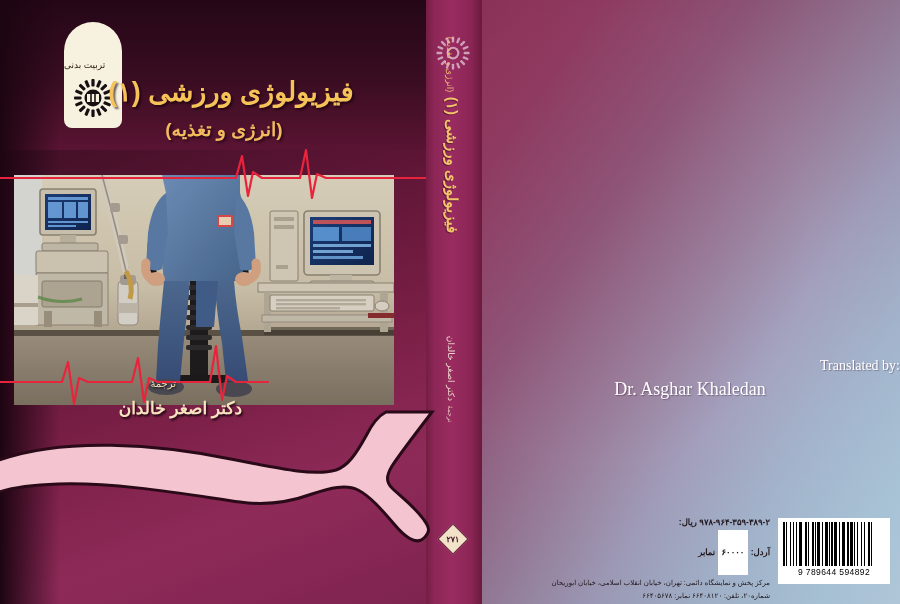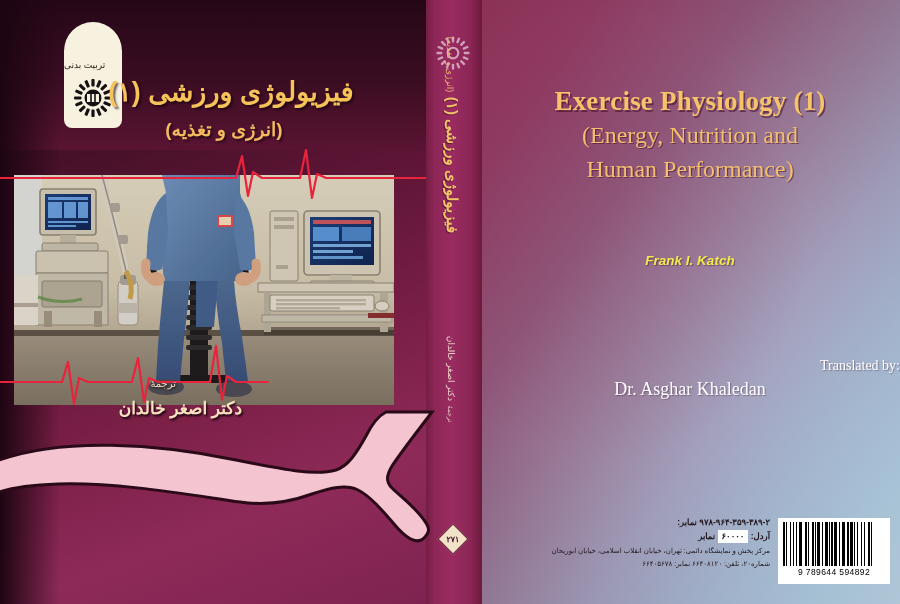--- a/index.html
+++ b/index.html
@@ -97,21 +97,21 @@
     direction: rtl;
     text-align: right;
     color: #20161c;
     font-size: 8px;
     line-height: 1.5;
   }
   .pub-isbn { font-size: 8.5px; font-weight: 700; letter-spacing: 0.2px; }
   .pub-price-row { font-size: 8.5px; font-weight: 700; margin-top: 1px; }
   .pub-price-val {
     background: #ffffff;
-    padding: 0 4px;
+    padding: 16px 4px;
     display: inline-block;
     color: #1a1016;
   }
   .pub-addr { font-size: 7px; margin-top: 2px; line-height: 1.6; }
 
   
   .barcode-box {
     position: absolute;
     right: 10px; top: 518px;
     width: 112px; height: 66px;
@@ -313,39 +313,33 @@
   }
 </style>
 </head>
 <body>
 
 <div id="cover">
 
   <div class="back-cover">
     <div class="back-vignette"></div>
 
-    <div class="en-title-block">
-      <div class="en-title-main">Exercise Physiology (1)</div>
-      <div class="en-title-sub">(Energy, Nutrition and</div>
-      <div class="en-title-sub">Human Performance)</div>
-    </div>
 
     <div class="en-authors">
-      <div>Frank I. Katch</div>
     </div>
 
     <div class="en-translated">
       <div class="tr-label">Translated by:</div>
       <div class="tr-name">Dr. Asghar Khaledan</div>
     </div>
 
     <div class="pub-info">
       <div class="pub-isbn">
         <span>۹۷۸-۹۶۴-۳۵۹-۳۸۹-۲</span>
-        <span>نمابر:</span>
+        <span>ریال:</span>
       </div>
       <div class="pub-price-row">
         <span>آردل:</span>
         <span class="pub-price-val">۶۰۰۰۰</span>
         <span>نمابر</span>
       </div>
       <div class="pub-addr">مرکز پخش و نمایشگاه دائمی: تهران، خیابان انقلاب اسلامی، خیابان ابوریحان</div>
       <div class="pub-addr">شماره۲۰، تلفن: ۶۶۴۰۸۱۲۰    نمابر: ۶۶۴۰۵۶۷۸</div>
     </div>
 

